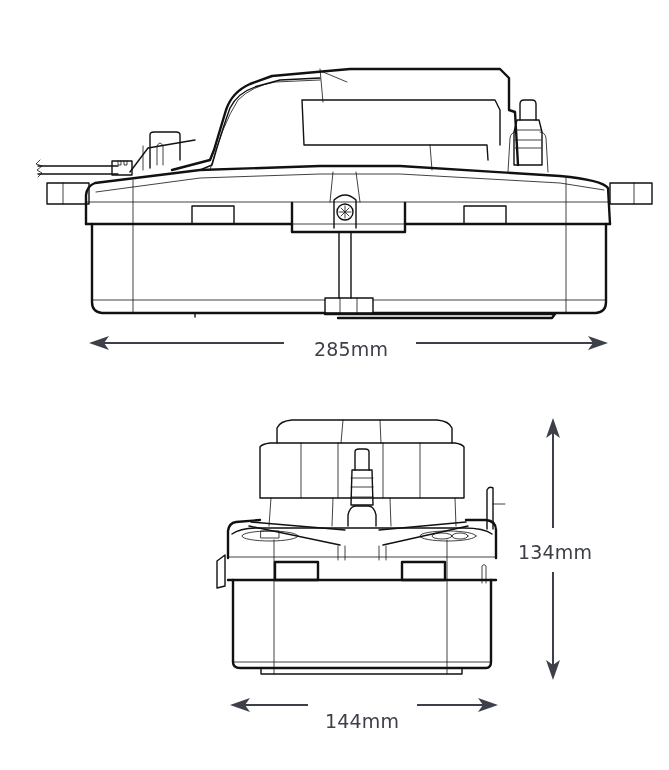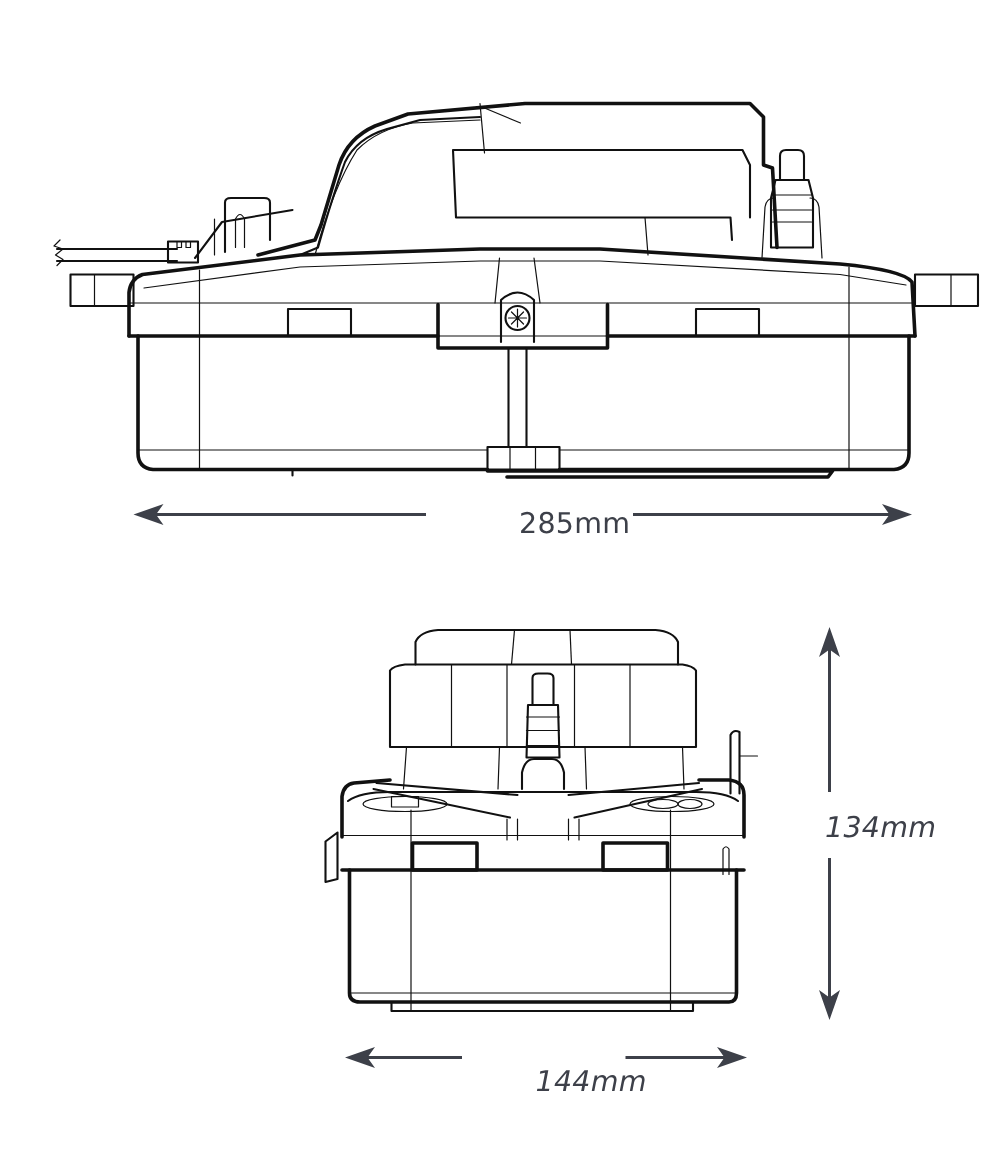--- a/index.html
+++ b/index.html
@@ -1,20 +1,20 @@
 <!DOCTYPE html>
 <html><head>
   <meta charset="utf-8">
   <style>
     html, body { margin: 0; padding: 0; background: #ffffff; }
     body { width: 669px; height: 770px; position: relative; overflow: hidden;
            font-family: "DejaVu Sans", "Liberation Sans", sans-serif; }
     .view { position: absolute; left: 0; top: 0; }
     .dim-label { position: absolute; color: #3d4049; font-size: 19px; letter-spacing: 0.2px;
-                 background: #fff; padding: 0 2px; line-height: 22px; white-space: nowrap; margin-left: 32px; }
+                 background: #fff; padding: 0 2px; line-height: 22px; white-space: nowrap; }
     svg { display: block; }
     .k { fill: none; stroke: #111; stroke-linejoin: round; stroke-linecap: round; }
     .thick { stroke-width: 2.4; }
     .med { stroke-width: 1.4; }
     .thin { stroke-width: 0.8; }
     .arrow { stroke: #3d4049; stroke-width: 2; fill: none; }
     .arrowhead { fill: #3d4049; stroke: none; }
   </style>
 </head>
 <body>
@@ -96,21 +96,21 @@
     <g>
       <line class="arrow" x1="100" y1="343" x2="284" y2="343"></line>
       <line class="arrow" x1="416" y1="343" x2="596" y2="343"></line>
       <path class="arrowhead" d="M89,343 L109,336 L104,343 L109,350 Z"></path>
       <path class="arrowhead" d="M608,343 L588,336 L593,343 L588,350 Z"></path>
     </g>
   </svg>
   <div class="dim-label" style="left:312px; top:338px;">285mm</div>
 </div>
 
-<div class="view" style="top:380px;font-style:italic;">
+<div class="view" style="top:380px;">
   <svg width="669" height="390" viewBox="0 380 669 390">
 
     <g>
       <path class="k med" d="M277,443 L277,428 Q280,421 292,420 L437,420 Q449,421 452,428 L452,443"></path>
       <line class="k thin" x1="343" y1="420" x2="341" y2="443"></line>
       <line class="k thin" x1="380" y1="420" x2="381" y2="443"></line>
       <path class="k med" d="M260,447 Q262,444 270,443 L455,443 Q462,444 464,447 L464,498 L260,498 Z"></path>
       <line class="k thin" x1="301" y1="443" x2="301" y2="498"></line>
       <line class="k thin" x1="338" y1="443" x2="338" y2="498"></line>
       <line class="k thin" x1="383" y1="443" x2="383" y2="498"></line>

